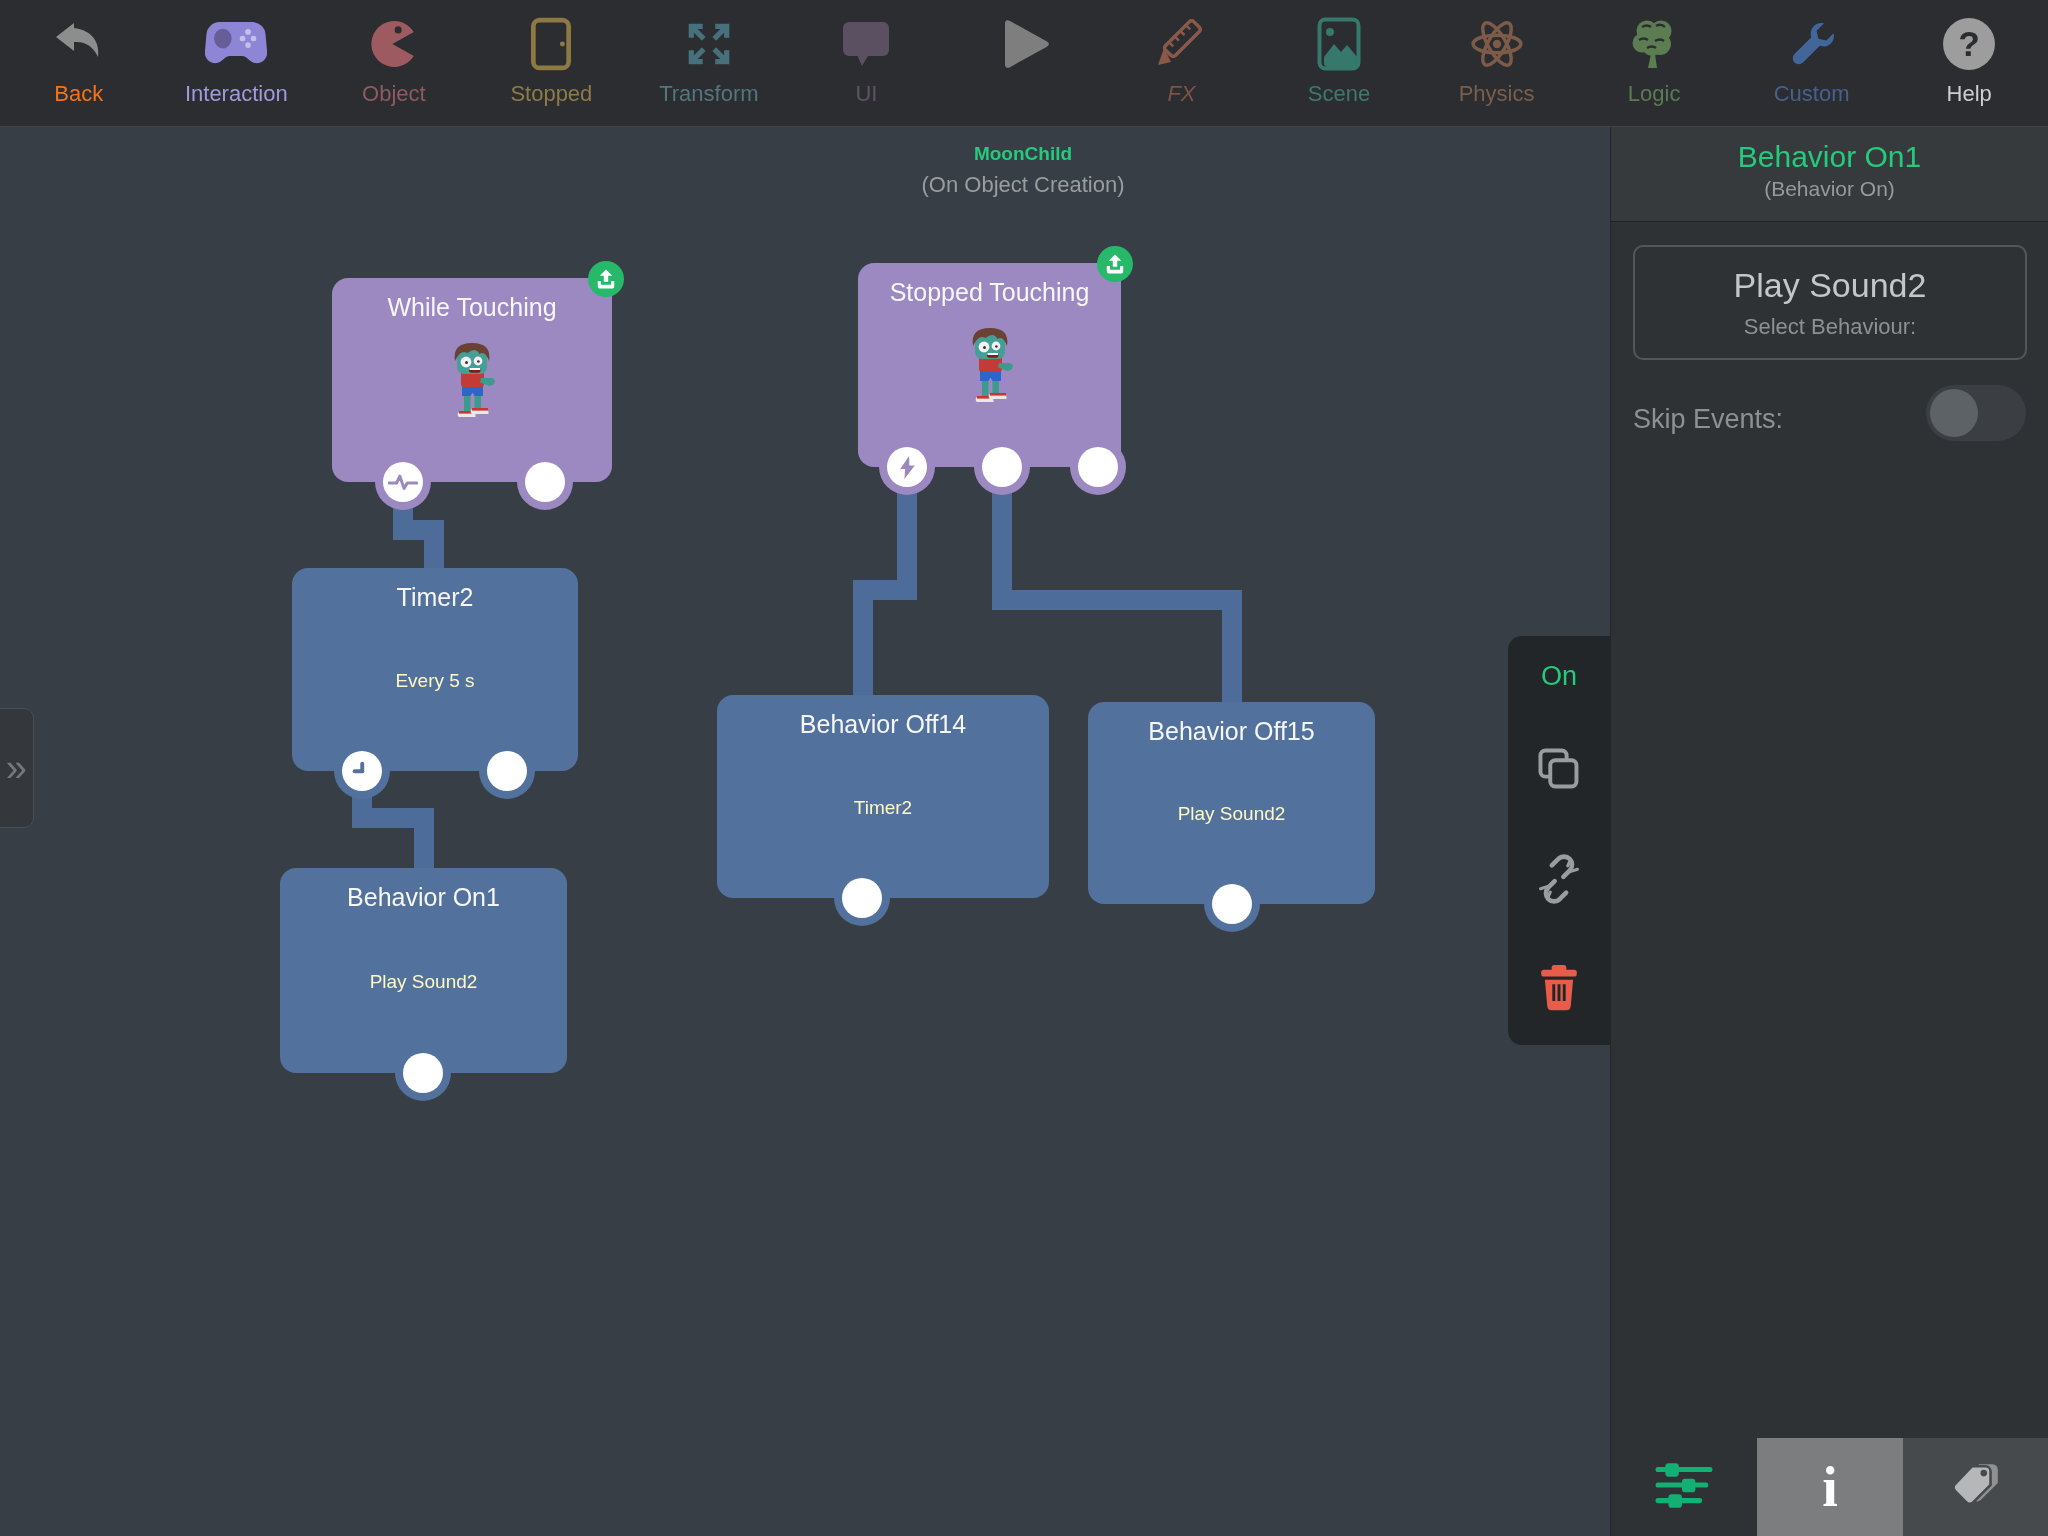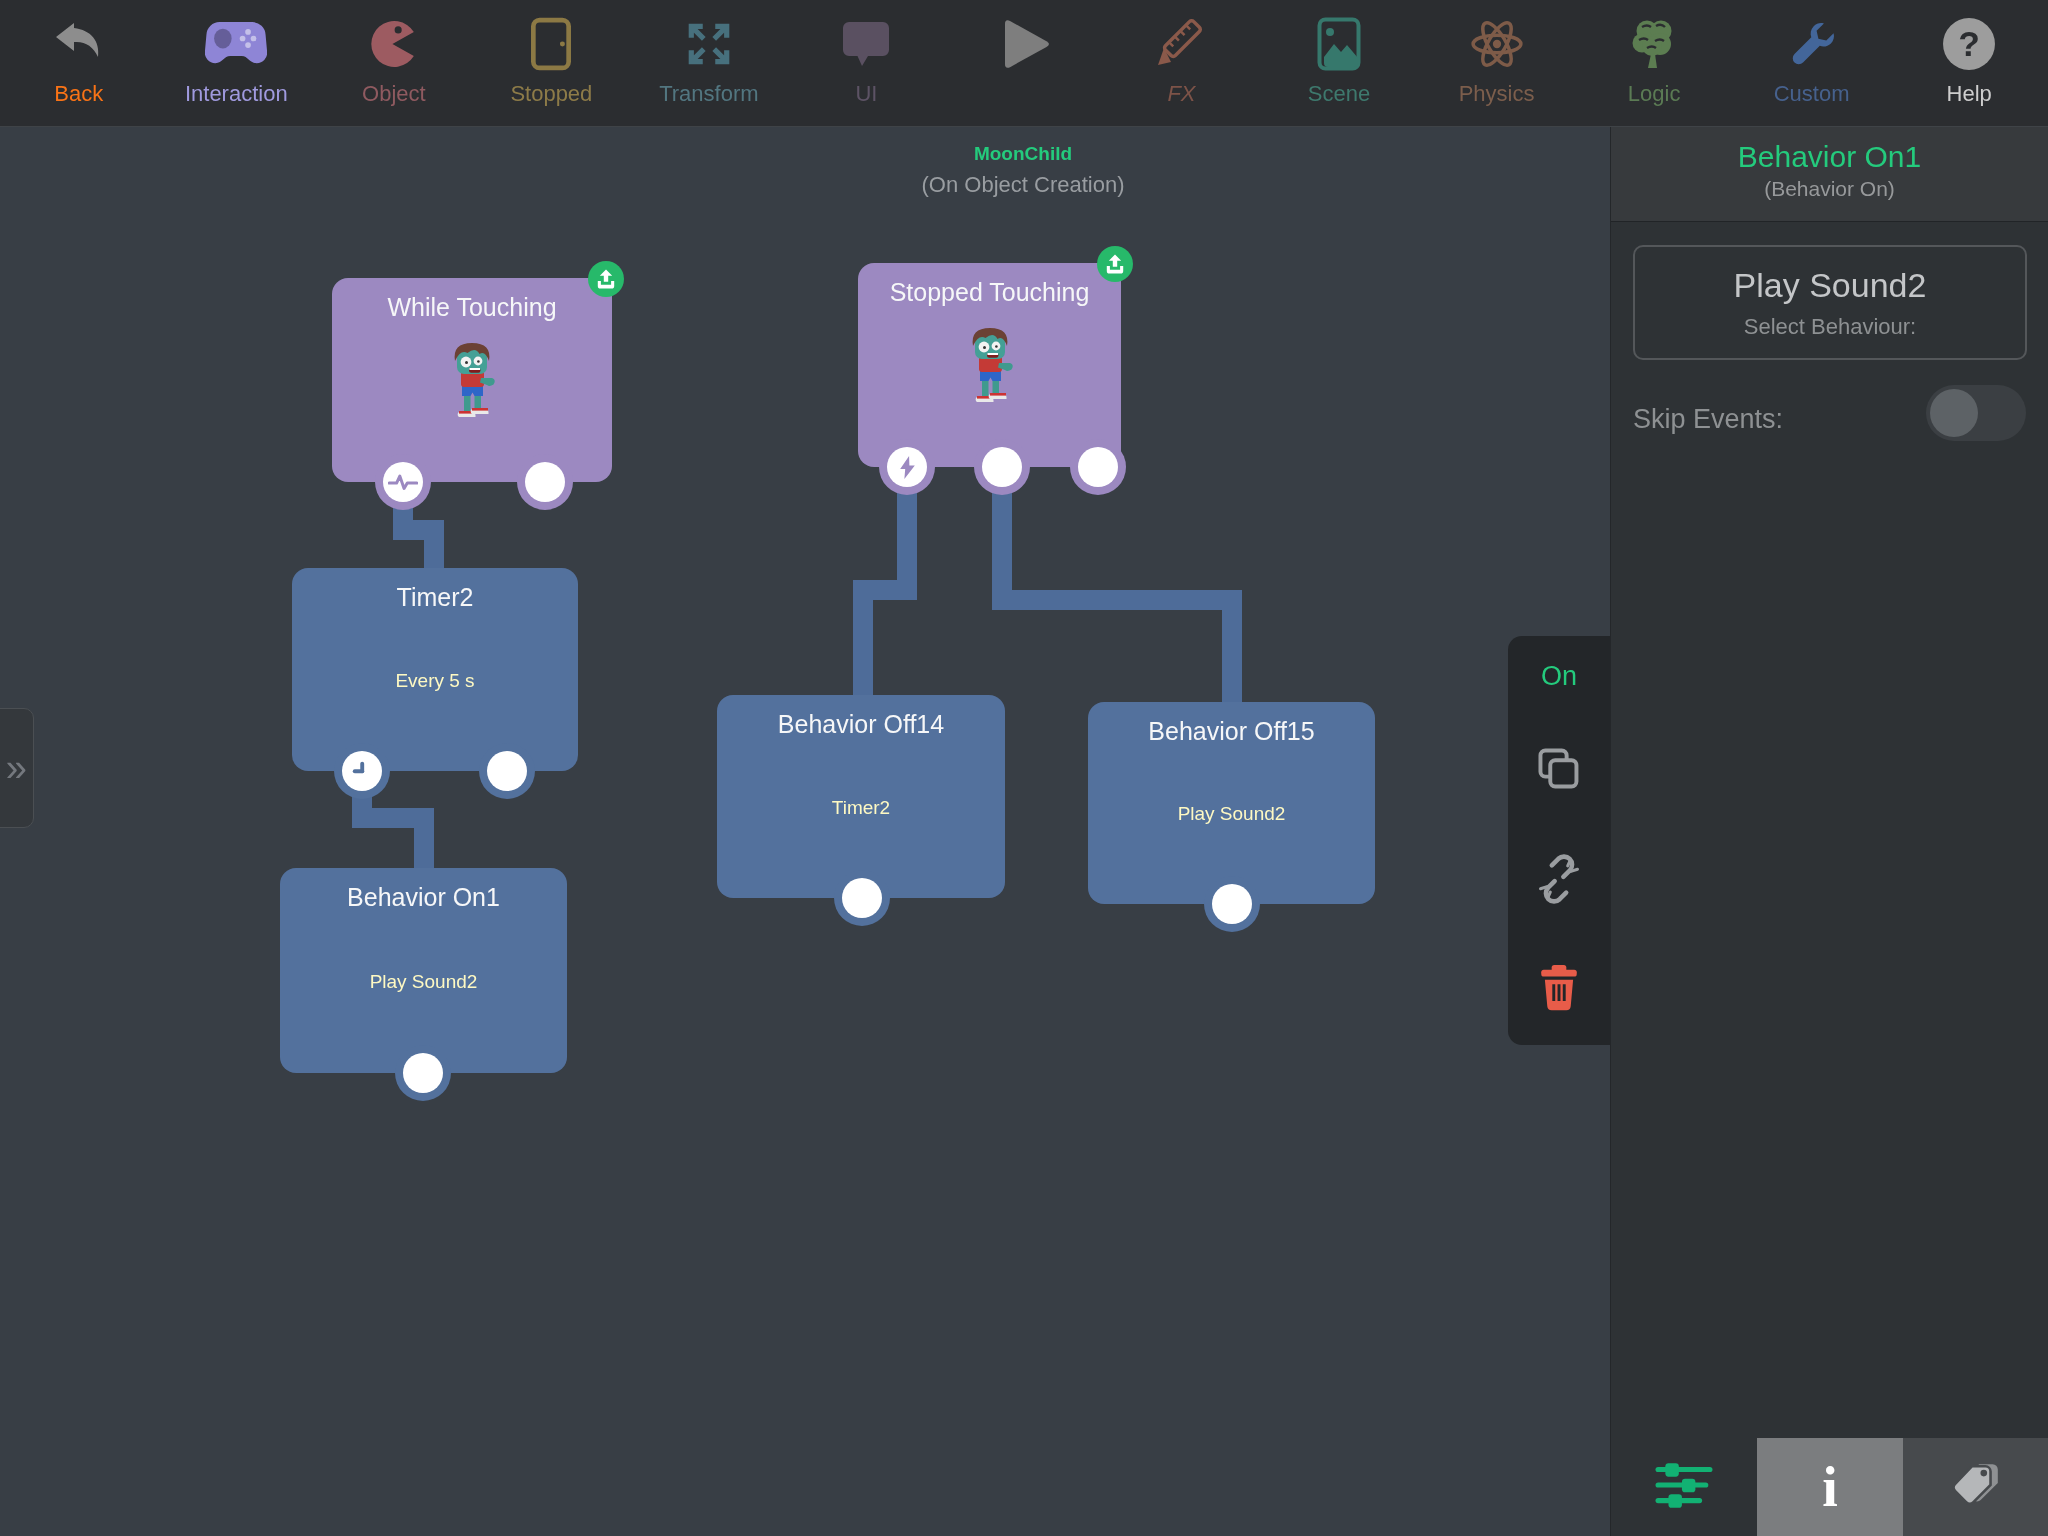--- a/index.html
+++ b/index.html
@@ -340,21 +340,21 @@
           <div class="port-inner"></div>
         </div>
       </div>
       <div class="node" style="left: 280px; top: 868px; width: 287px; height: 205px; background: rgb(83, 113, 157);">
         <div class="node-title">Behavior On1</div>
         <div class="node-sub">Play Sound2</div>
         <div class="port" style="left: 115px; top: 177px; background: rgb(83, 113, 157);">
           <div class="port-inner"></div>
         </div>
       </div>
-      <div class="node" style="left: 717px; top: 695px; width: 288px; height: 203px; background: rgb(83, 113, 157);">
+      <div class="node" style="left: 717px; top: 695px; width: 332px; height: 203px; background: rgb(83, 113, 157);">
         <div class="node-title">Behavior Off14</div>
         <div class="node-sub">Timer2</div>
         <div class="port" style="left: 117px; top: 175px; background: rgb(83, 113, 157);">
           <div class="port-inner"></div>
         </div>
       </div>
       <div class="node" style="left: 1088px; top: 702px; width: 287px; height: 202px; background: rgb(83, 113, 157);">
         <div class="node-title">Behavior Off15</div>
         <div class="node-sub">Play Sound2</div>
         <div class="port" style="left: 116px; top: 174px; background: rgb(83, 113, 157);">

